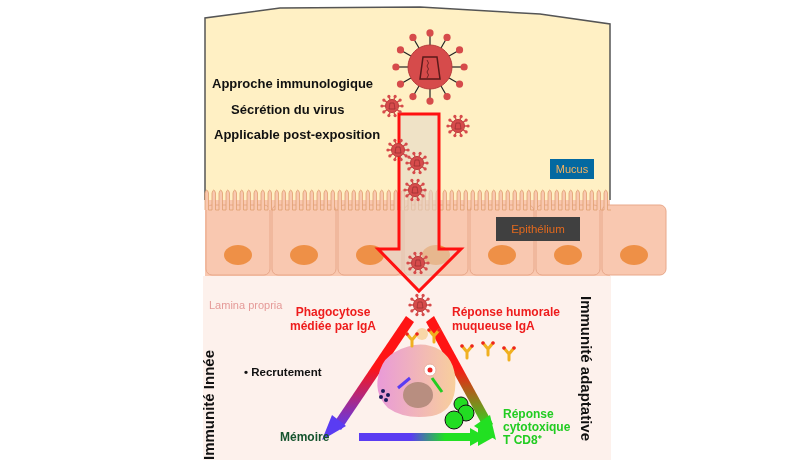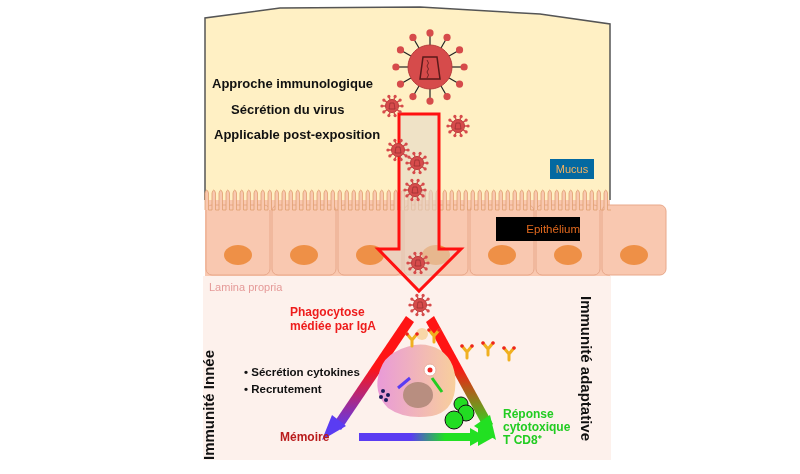--- a/index.html
+++ b/index.html
@@ -2,25 +2,25 @@
 <html><head>
   <meta charset="utf-8">
   <style>
     html, body { margin: 0; padding: 0; background: #ffffff; }
     body { width: 800px; height: 474px; position: relative; overflow: hidden; font-family: "Liberation Sans", sans-serif; }
     #stage { position: absolute; left: 0; top: 0; width: 800px; height: 390px; border-radius: 30px; }
     .lbl { position: absolute; white-space: nowrap; font-family: "Liberation Sans", sans-serif; }
     .black { color: #111; font-weight: bold; }
     .title-line { font-size: 13px; }
     .mucus-tag { left: 526px; top: 159px; width: 44px; height: 20px; background: #0369a1; color: #f6b25f; font-size: 11px; text-align: center; line-height: 20px; margin-left: 24px; }
-    .epi-tag { left: 496px; top: 217px; width: 84px; height: 24px; background: #000000; color: #e2691e; font-size: 11.5px; text-align: right; line-height: 24px; }
-    .lamina { left: 209px; top: 281px; color: #e59a98; font-size: 11px; }
+    .epi-tag { left: 496px; top: 217px; width: 84px; height: 24px; background: #404040; color: #e2691e; font-size: 11.5px; text-align: center; line-height: 24px; }
+    .lamina { left: 209px; top: 299px; color: #e59a98; font-size: 11px; }
     .red { color: #ee1c1c; font-weight: bold; font-size: 12px; line-height: 14px; }
     .green { color: #22cc22; font-weight: bold; font-size: 12px; line-height: 13px; }
-    .purple { color: #b91c1c; font-weight: bold; font-size: 12px; }
+    .purple { color: #14532d; font-weight: bold; font-size: 12px; }
     .bullets { left: 244px; top: 364px; font-size: 11.5px; color: #111; font-weight: bold; line-height: 17px; }
     .vert-left { left: 200px; top: 320px; width: 140px; transform-origin: 0 0; transform: translate(0px, 140px) rotate(-90deg); font-size: 15px; color: #111; font-weight: bold; }
     .vert-right { left: 595px; top: 296px; transform-origin: 0 0; transform: rotate(90deg); font-size: 15px; color: #111; font-weight: bold; }
   </style>
 </head>
 <body>
 
 <div id="stage">
   <svg width="800" height="474" viewBox="0 0 800 474">
     <defs>
@@ -353,27 +353,30 @@
 
   
   <div class="lbl black title-line" style="left:212px; top:76px;">Approche immunologique</div>
   <div class="lbl black title-line" style="left:231px; top:102px;">Sécrétion du virus</div>
   <div class="lbl black title-line" style="left:214px; top:127px;">Applicable post-exposition</div>
 
   <div class="lbl mucus-tag">Mucus</div>
   <div class="lbl epi-tag">Epithélium</div>
   <div class="lbl lamina">Lamina propria</div>
 
-  <div class="lbl red" style="left:290px; top:305px; text-align:left;">
+  <div class="lbl red" style="left:290px; top:305px; text-align:center;">
     <div>Phagocytose</div>
     <div>médiée par IgA</div>
   </div>
+  <div class="lbl red" style="left:452px; top:305px;">
+    <div>Réponse humorale</div>
+    <div>muqueuse IgA</div>
+  </div>
 
   <div class="lbl bullets">
-    <div>• Sécrétion cytokines</div>
     <div>• Recrutement</div>
   </div>
 
   <div class="lbl purple" style="left:280px; top:430px;">Mémoire</div>
 
   <div class="lbl green" style="left:503px; top:408px;">
     <div>Réponse</div>
     <div>cytotoxique</div>
     <div>T CD8⁺</div>
   </div>

